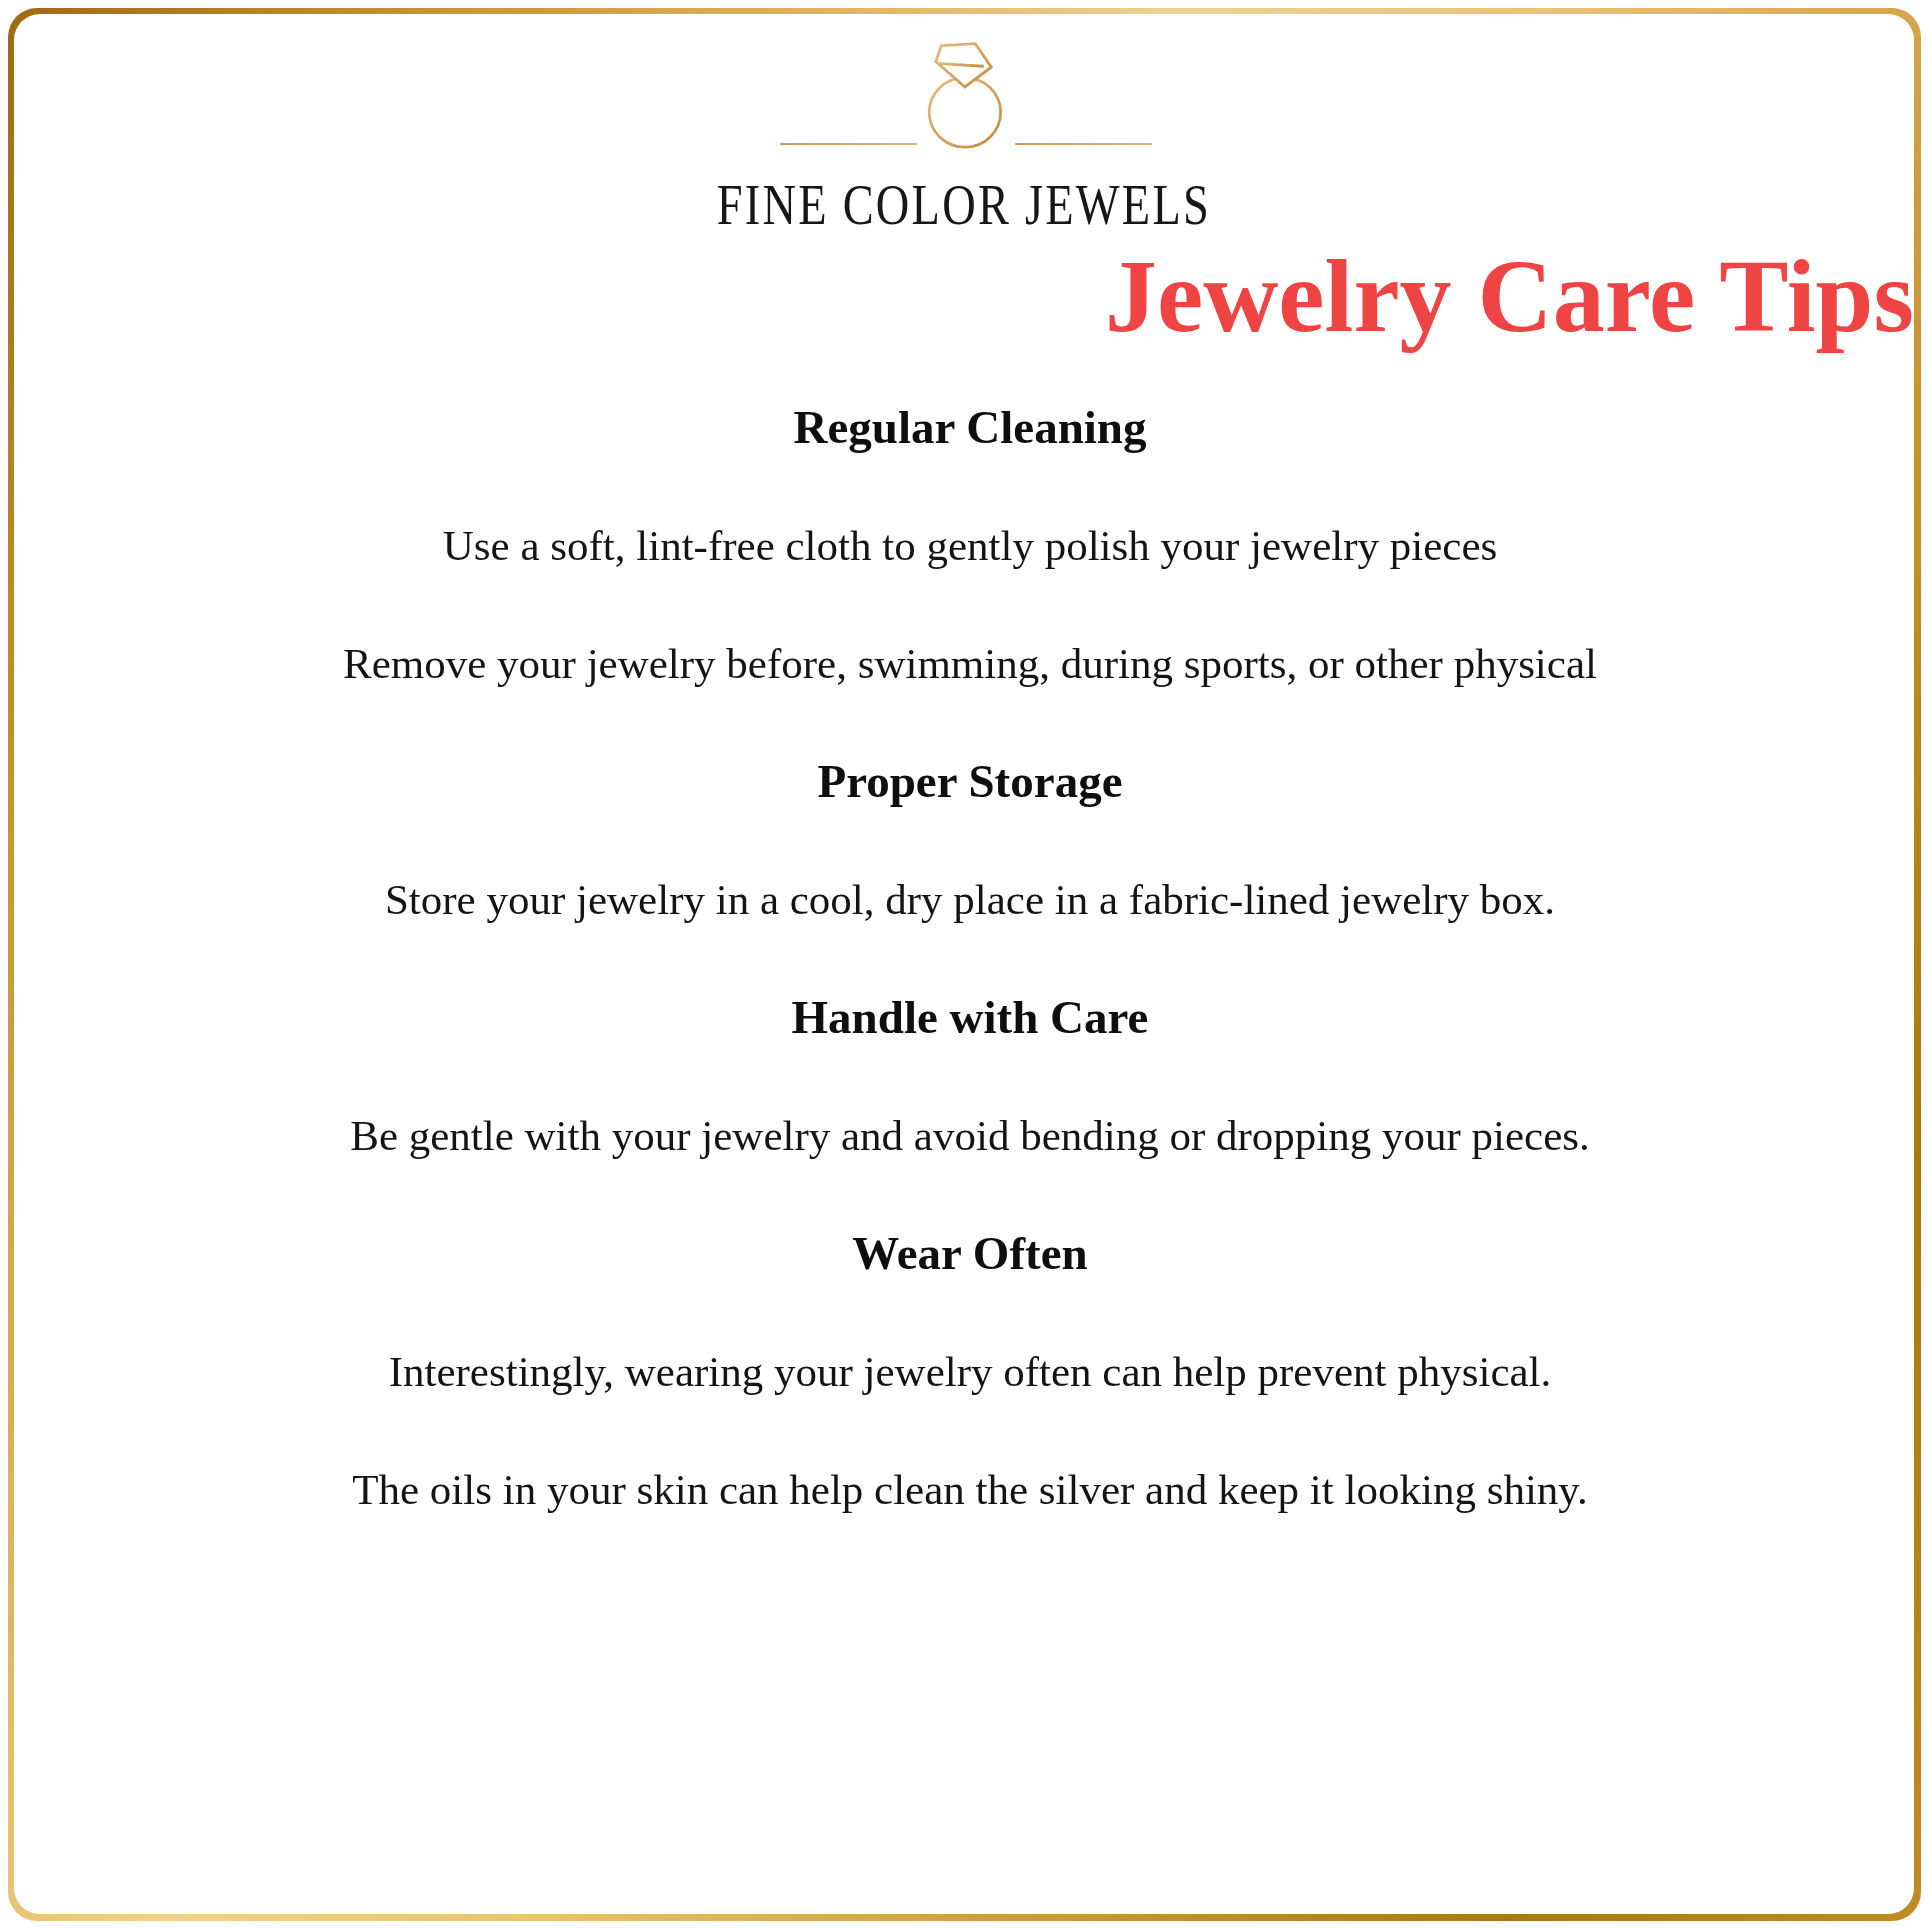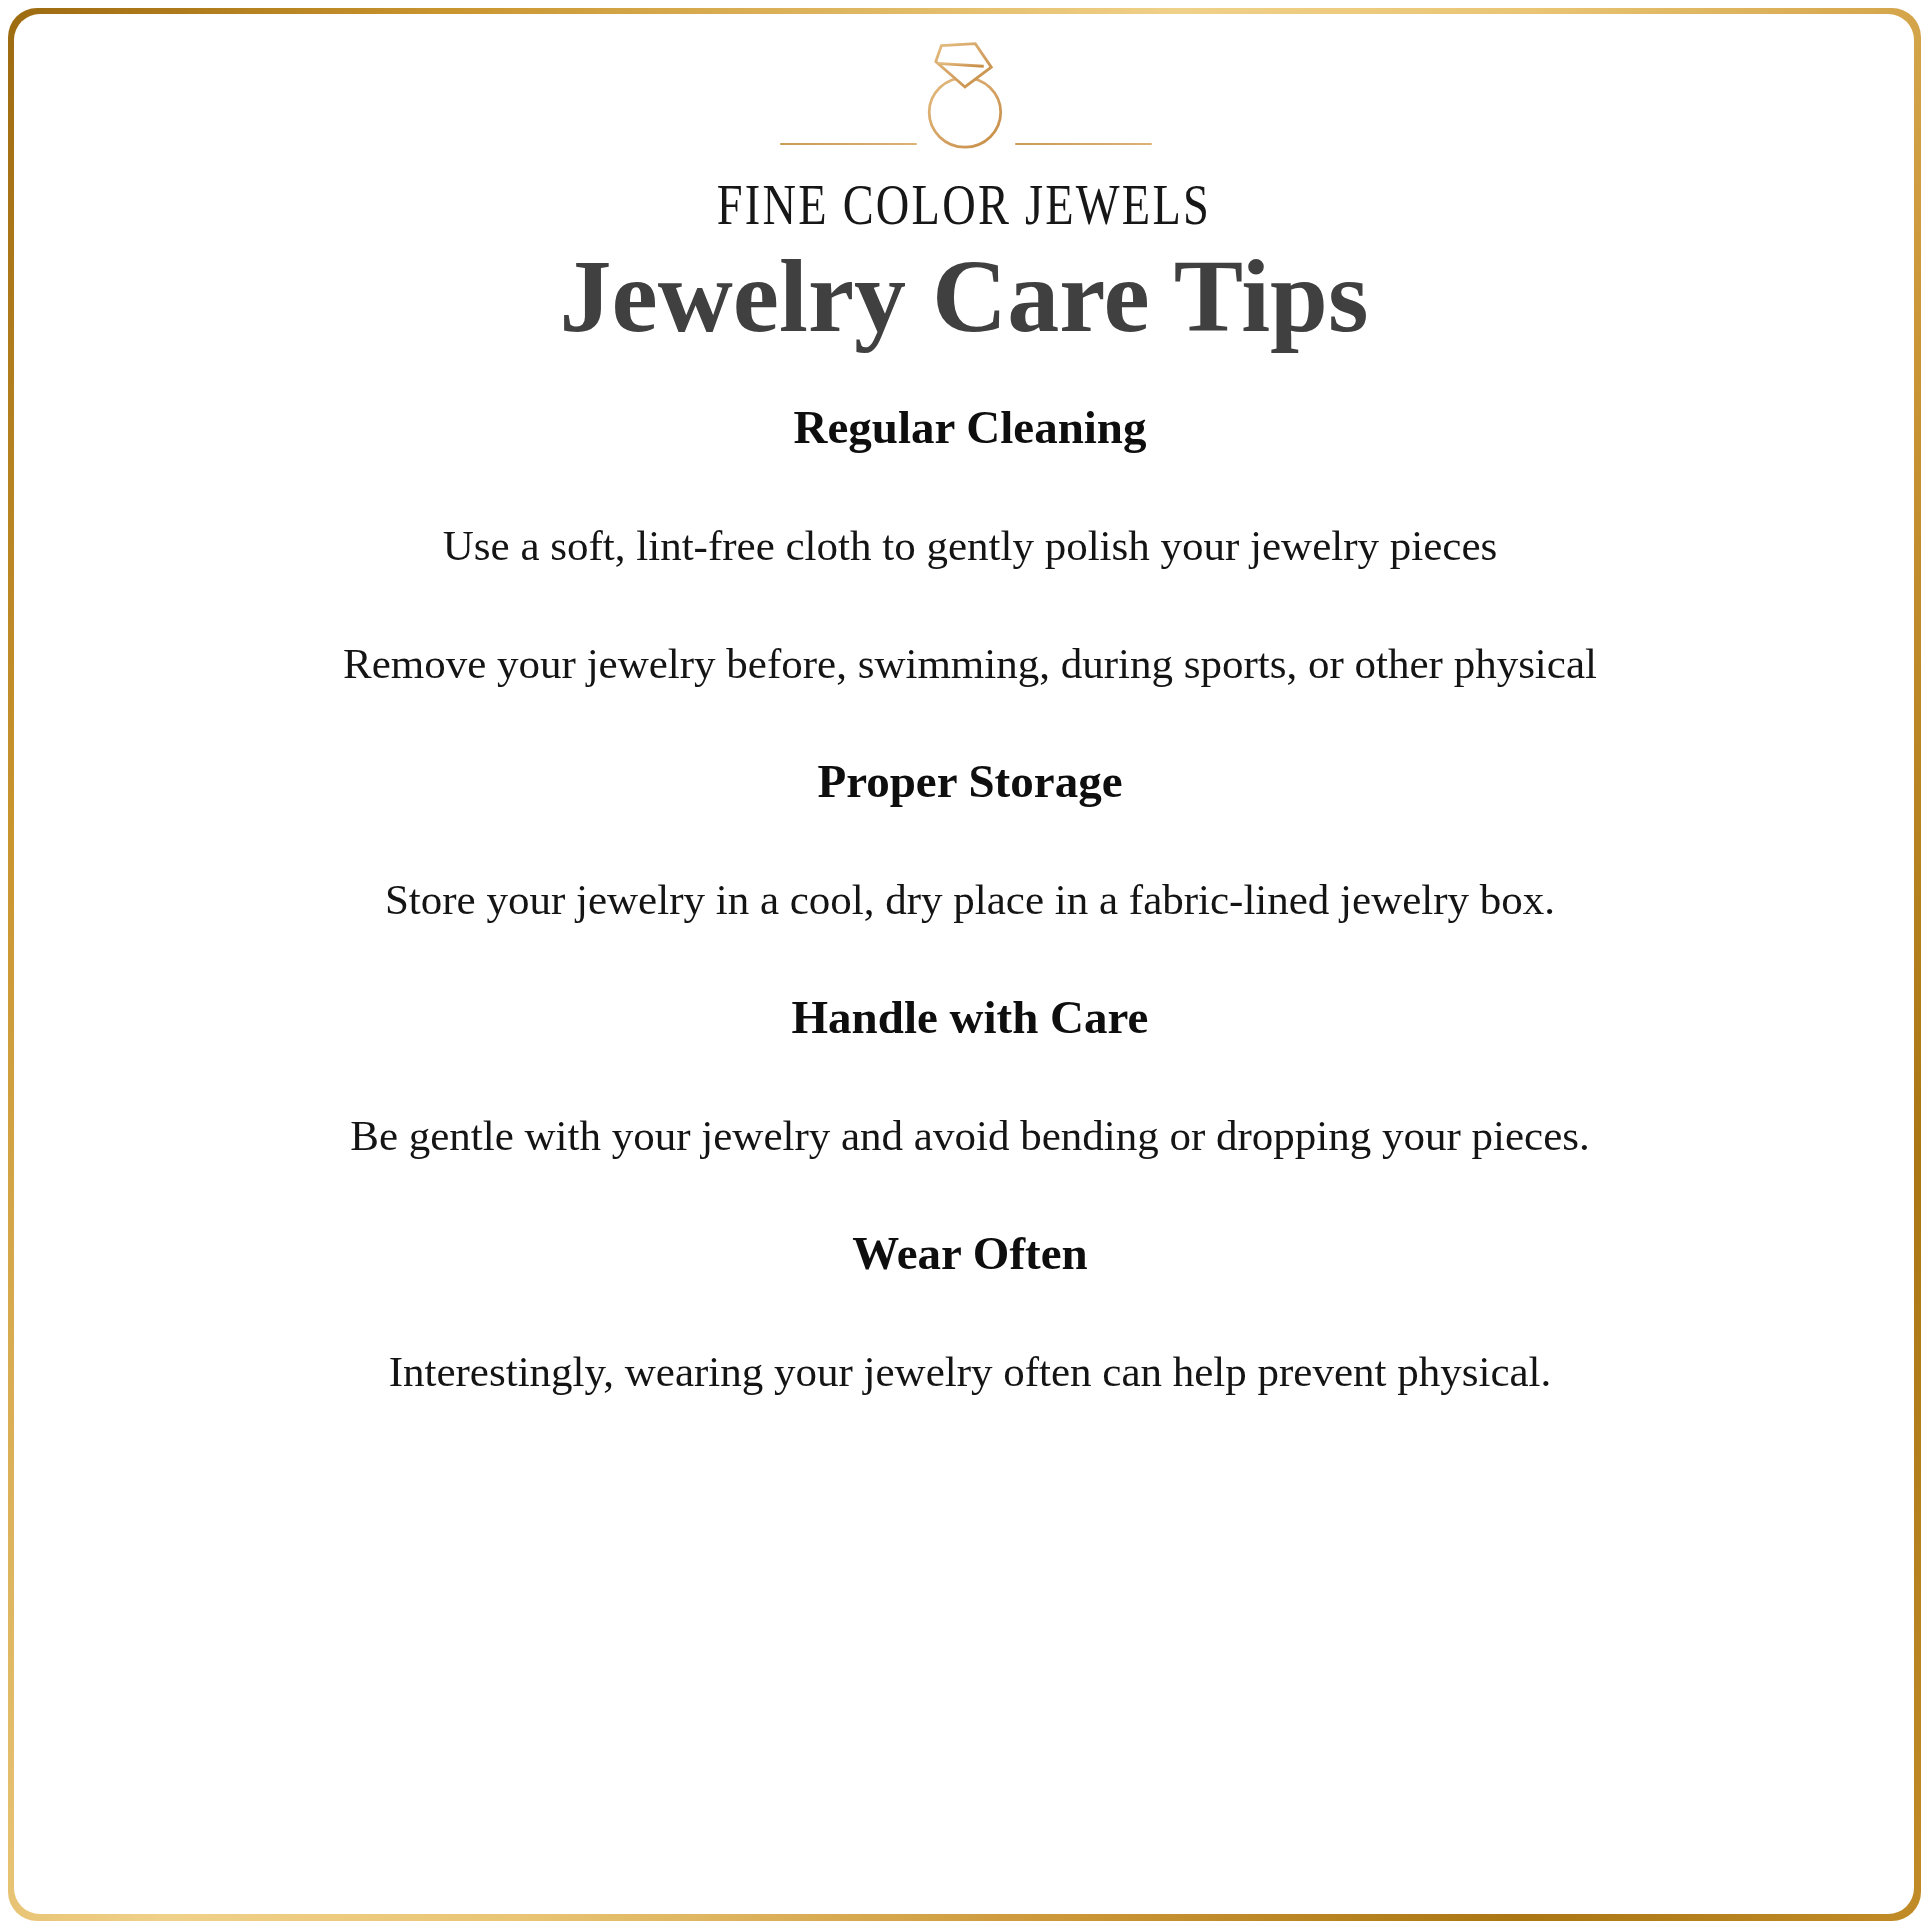--- a/index.html
+++ b/index.html
@@ -58,26 +58,26 @@
     font-size: 58px;
     line-height: 1;
     letter-spacing: 2.8px;
     color: #171717;
     transform: scaleX(0.8);
     white-space: nowrap;
   }
   
   .page-title {
     margin: 5.6px 0 0 0;
-    text-align: center;
+    text-align: right;
     font-size: 104px;
     line-height: 1.1;
     font-weight: 700;
     letter-spacing: 0px;
-    color: #404040;
+    color: #ef4444;
   }
   
   .content {
     margin-top: 15px;
   }
   .row {
     height: 118px;
     display: flex;
     align-items: center;
     justify-content: center;
@@ -131,17 +131,18 @@
       <div class="row">Remove your jewelry before, swimming, during sports, or other physical</div>
 
       <div class="row heading">Proper Storage</div>
       <div class="row">Store your jewelry in a cool, dry place in a fabric-lined jewelry box.</div>
 
       <div class="row heading">Handle with Care</div>
       <div class="row">Be gentle with your jewelry and avoid bending or dropping your pieces.</div>
 
       <div class="row heading">Wear Often</div>
       <div class="row">Interestingly, wearing your jewelry often can help prevent physical.</div>
+      <div class="row">The oils in your skin can help clean the silver and keep it looking shiny.</div>
 
     </div>
   </div>
 </div>
 
 
 </body></html>

